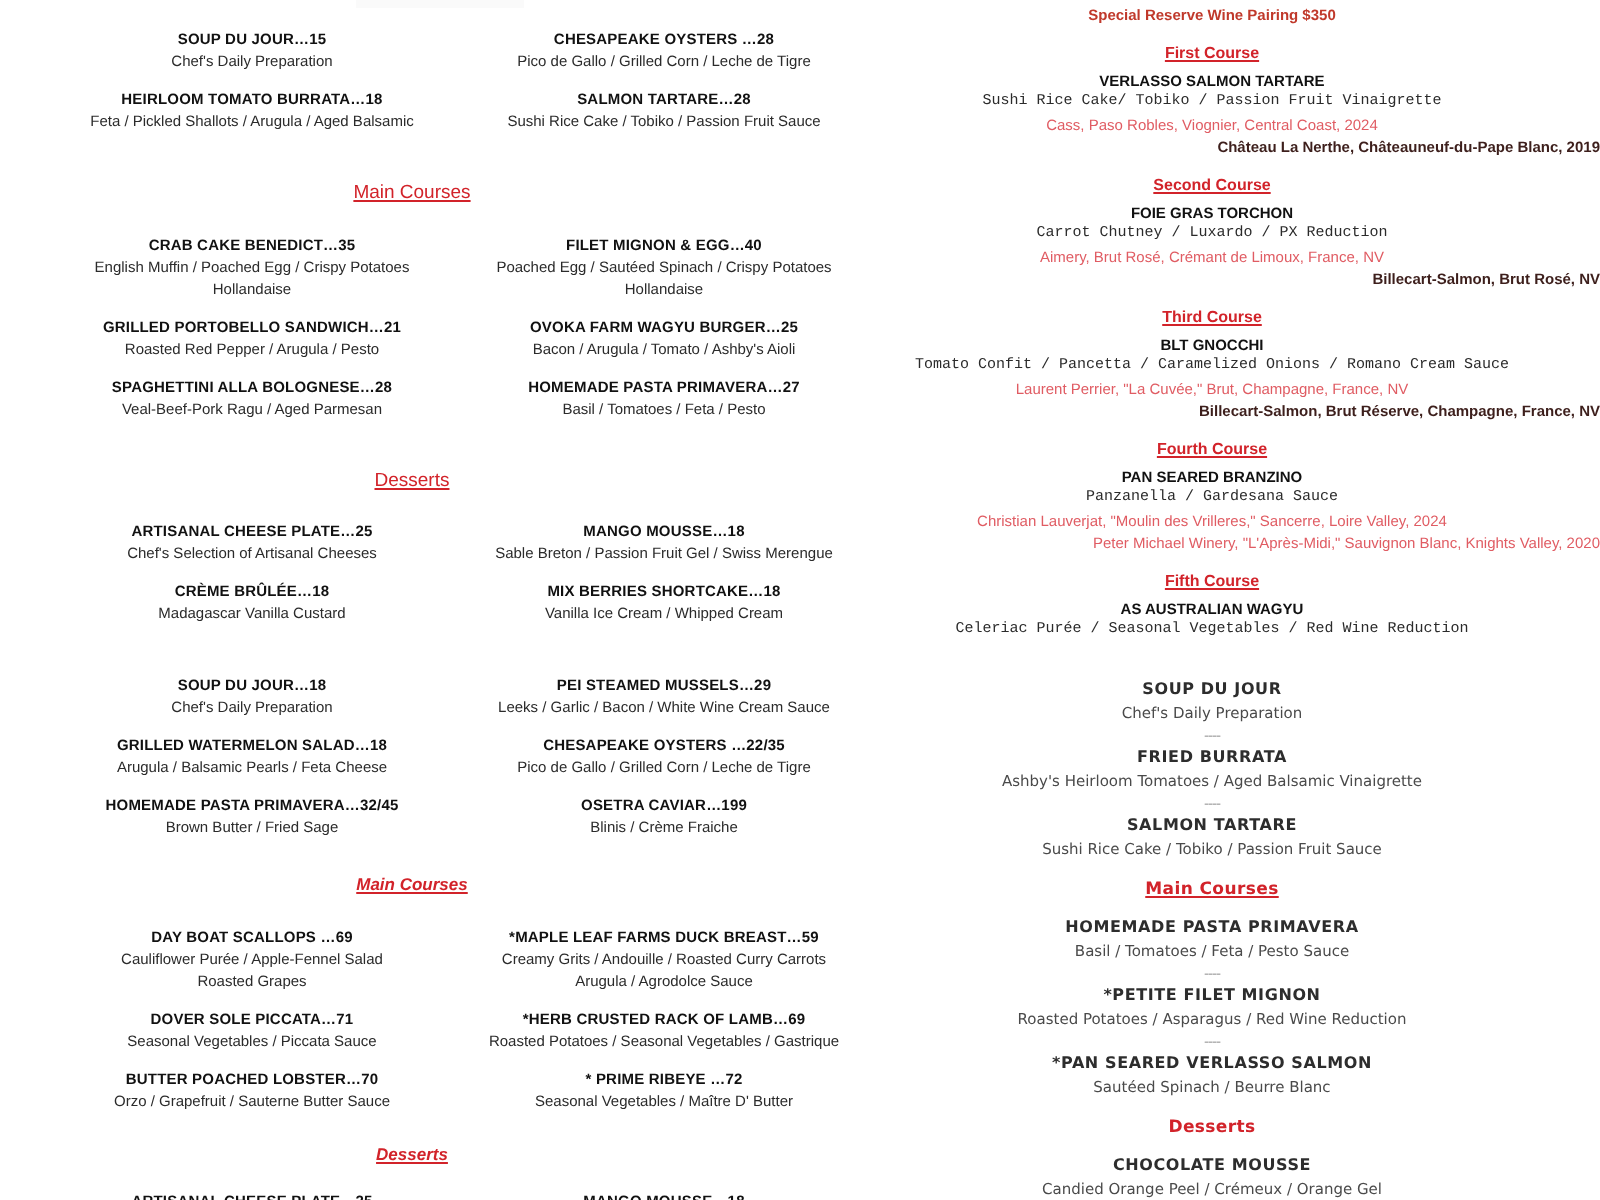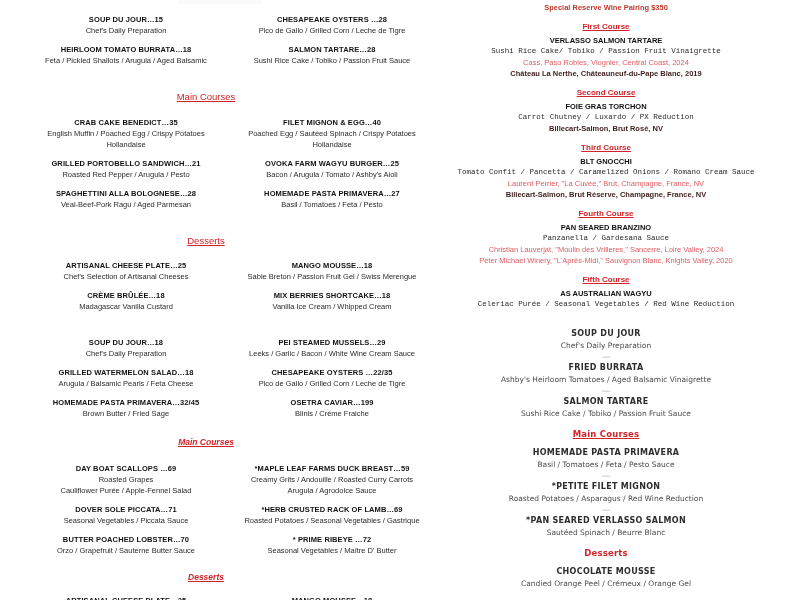--- a/index.html
+++ b/index.html
@@ -108,21 +108,21 @@
     line-height: 11px;
     font-family: Liberation Mono, monospace;
   }
   .wine-a {
     text-align: center;
     font-size: 7.5px;
     color: #e05c63;
     line-height: 11px;
   }
   .wine-b {
-    text-align: center;
+    text-align: right;
     font-size: 7.5px;
     font-weight: bold;
     color: #3d1f1c;
     line-height: 11px;
   }
   .wine-b.light {
     font-weight: normal;
     color: #e05c63;
   }
 
@@ -295,22 +295,22 @@
   </div>
 
   <div style="height:4px"></div>
   <div class="section-head italic">Main Courses</div>
   <div style="height:7px"></div>
 
   <div class="cols">
     <div class="col">
       <div class="item">
         <div class="item-name">DAY BOAT SCALLOPS …69</div>
+        <div class="item-desc">Cauliflower Purée / Apple-Fennel Salad</div>
         <div class="item-desc">Roasted Grapes</div>
-        <div class="item-desc">Cauliflower Purée / Apple-Fennel Salad</div>
       </div>
       <div class="item">
         <div class="item-name">DOVER SOLE PICCATA…71</div>
         <div class="item-desc">Seasonal Vegetables / Piccata Sauce</div>
       </div>
       <div class="item">
         <div class="item-name">BUTTER POACHED LOBSTER…70</div>
         <div class="item-desc">Orzo / Grapefruit / Sauterne Butter Sauce</div>
       </div>
     </div>
@@ -364,20 +364,21 @@
     <div class="course-name">VERLASSO SALMON TARTARE</div>
     <div class="course-desc">Sushi Rice Cake/ Tobiko / Passion Fruit Vinaigrette</div>
     <div class="wine-a">Cass, Paso Robles, Viognier, Central Coast, 2024</div>
     <div class="wine-b">Château La Nerthe, Châteauneuf-du-Pape Blanc, 2019</div>
   </div>
 
   <div>
     <div class="course-head">Second Course</div>
     <div class="course-name">FOIE GRAS TORCHON</div>
     <div class="course-desc">Carrot Chutney / Luxardo / PX Reduction</div>
+    <div class="wine-a">Aimery, Brut Rosé, Crémant de Limoux, France, NV</div>
     <div class="wine-b">Billecart-Salmon, Brut Rosé, NV</div>
   </div>
 
   <div>
     <div class="course-head">Third Course</div>
     <div class="course-name">BLT GNOCCHI</div>
     <div class="course-desc">Tomato Confit / Pancetta / Caramelized Onions / Romano Cream Sauce</div>
     <div class="wine-a">Laurent Perrier, "La Cuvée," Brut, Champagne, France, NV</div>
     <div class="wine-b">Billecart-Salmon, Brut Réserve, Champagne, France, NV</div>
   </div>

